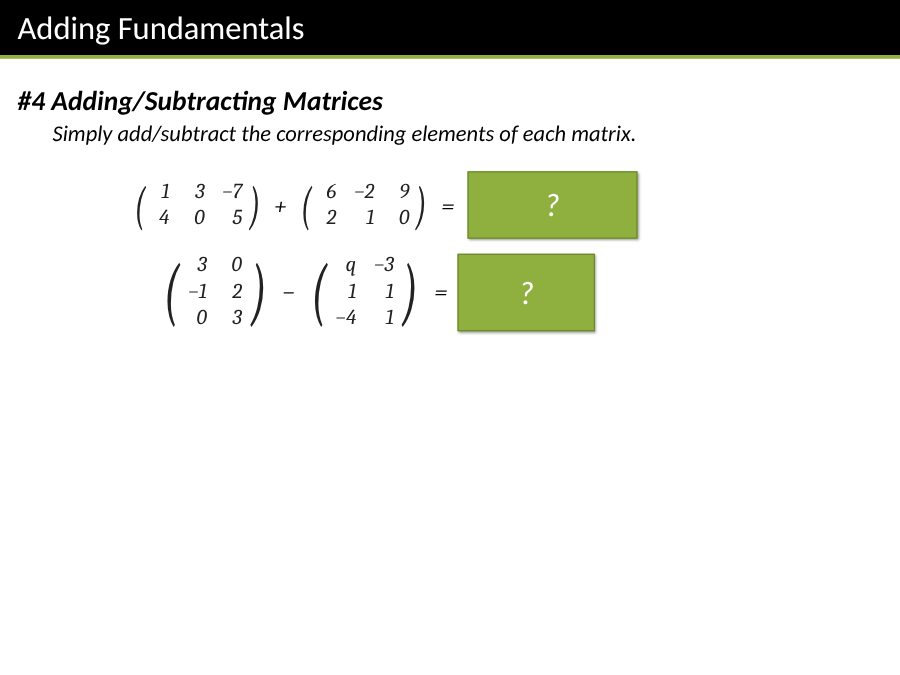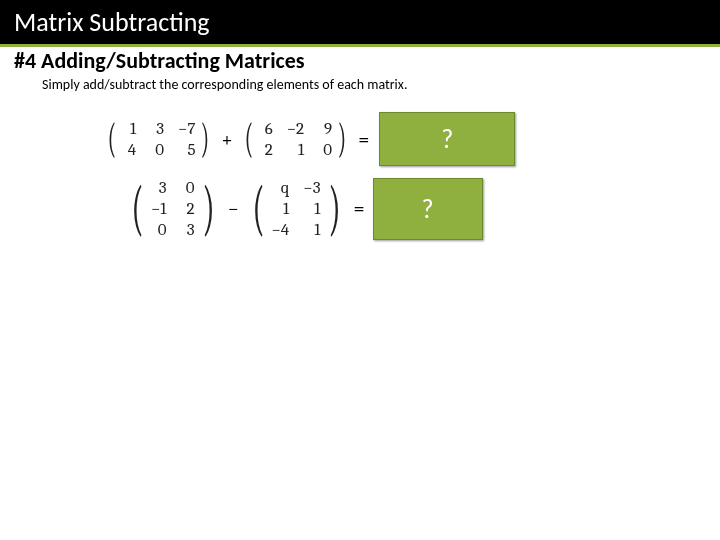--- a/index.html
+++ b/index.html
@@ -1,43 +1,43 @@
 <!DOCTYPE html>
 <html><head>
 <meta charset="utf-8">
 <style>
   * { margin: 0; padding: 0; box-sizing: border-box; }
   html, body { width: 720px; height: 540px; font-family: Calibri, Arial, sans-serif; background: #fff; overflow: hidden; }
   .header-bar { background: #000; color: #fff; padding: 6px 14px; }
   .header-bar h1 { font-size: 26px; font-weight: 400; }
   .green-rule { height: 3px; background: #8fb03e; }
-  .content { padding: 0 14px 0 14px; }
+  .content { padding: 20px 14px 0 14px; font-style: italic; }
   .subtitle { font-size: 22px; font-weight: 700; color: #000; margin-bottom: 2px; }
-  .desc { font-size: 14px; color: #000; margin: 0 0 18px 28px; line-height: 1.3; }
+  .desc { font-size: 18px; color: #000; margin: 0 0 18px 28px; line-height: 1.3; }
   .eq-area { margin-left: 90px; }
   .eq-row { display: flex; align-items: center; margin-bottom: 10px; }
   .matrix { display: inline-flex; align-items: stretch; font-family: 'Cambria Math', Cambria, 'Times New Roman', serif; font-size: 18px; color: #222; }
   .paren { display: flex; flex-direction: column; justify-content: center; font-size: 42px; line-height: 0.8; transform: scaleX(0.55); font-weight: 300; }
   .paren.tall { font-size: 60px; }
   .mcells { display: grid; align-items: center; justify-items: end; column-gap: 14px; row-gap: 2px; padding: 2px 2px; }
   .mcells.c2 { grid-template-columns: repeat(2, auto); }
   .mcells.c3 { grid-template-columns: repeat(3, auto); }
   .mcells span { min-width: 14px; text-align: right; font-family: 'Cambria Math', Cambria, serif; font-size: 17px; }
   .op { font-family: 'Cambria Math', Cambria, serif; font-size: 20px; margin: 0 8px; }
   .eq { font-family: 'Cambria Math', Cambria, serif; font-size: 20px; margin: 0 10px 0 8px; }
   .answer-box { background: #8fb03e; border: 1px solid #6c8a2d; box-shadow: 1px 1px 2px rgba(0,0,0,0.4); color: #fff; display: flex; align-items: center; justify-content: center; font-size: 26px; font-family: Calibri, Arial, sans-serif; }
   .ab1 { width: 136px; height: 54px; }
   .ab2 { width: 110px; height: 62px; margin-left: -2px; }
   .row2-indent { margin-left: 22px; }
 </style>
 </head>
 <body>
 
 <div class="header-bar">
-  <h1>Matrix Subtracting</h1>
+  <h1>Adding Fundamentals</h1>
 </div>
 <div class="green-rule"></div>
 
 <div class="content">
   <div class="subtitle">#4 Adding/Subtracting Matrices</div>
   <div class="desc">
     <span>Simply add/subtract the corresponding elements of each matrix.</span><br>
   </div>
 
   <div class="eq-area">

